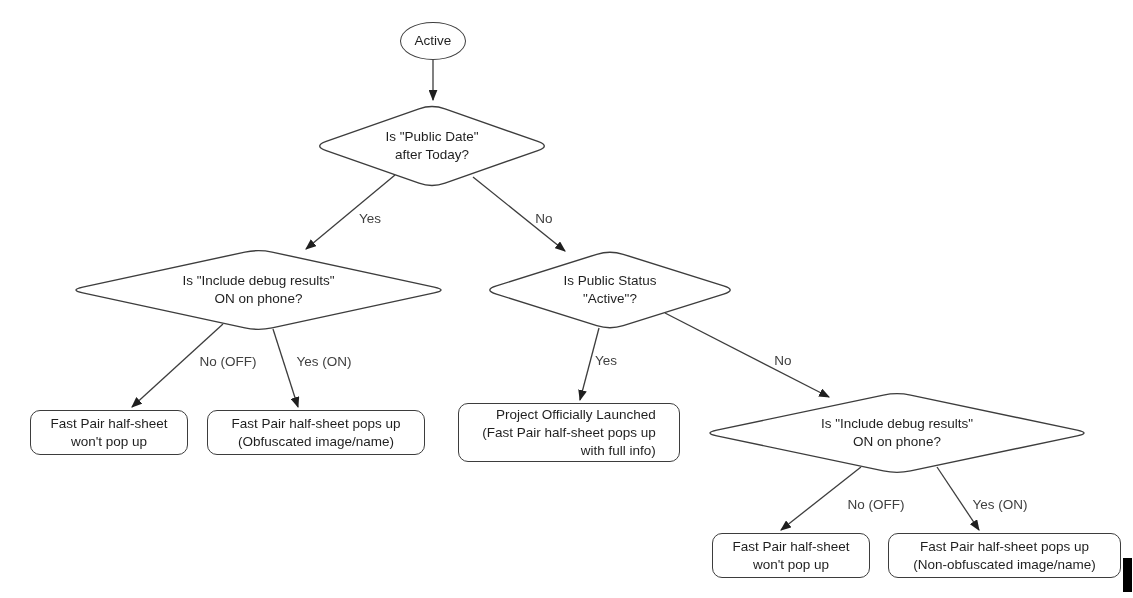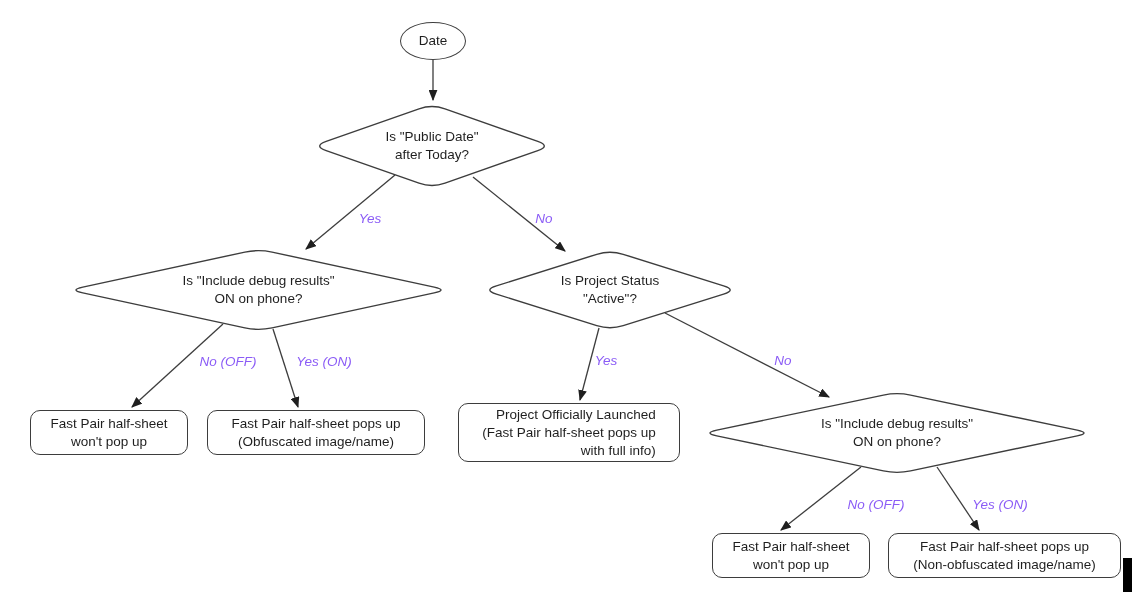--- a/index.html
+++ b/index.html
@@ -55,25 +55,24 @@
     width: 100%;
     height: 100%;
   }
   .diamond-label {
     position: relative;
     z-index: 2;
   }
   .edge-label {
     position: absolute;
     transform: translate(-50%, -50%);
-    color: #8b5cf6;
+    color: #404040;
     font-size: 13.5px;
     line-height: 16px;
     white-space: nowrap;
-    font-style: italic;
   }
   .caret-bar {
     position: absolute;
     background: #000000;
   }
 </style>
 </head>
 <body>
 
 <div id="canvas">
@@ -91,21 +90,21 @@
       <line x1="223" y1="324" x2="132" y2="407" marker-end="url(#arrow)"></line>
       <line x1="273" y1="329" x2="298" y2="407" marker-end="url(#arrow)"></line>
       <line x1="599" y1="328" x2="580" y2="400" marker-end="url(#arrow)"></line>
       <line x1="665" y1="313" x2="829" y2="397" marker-end="url(#arrow)"></line>
       <line x1="861" y1="467" x2="781" y2="530" marker-end="url(#arrow)"></line>
       <line x1="937" y1="467" x2="979" y2="530" marker-end="url(#arrow)"></line>
     </g>
   </svg>
 
   <div class="node node-ellipse" style="left:400px; top:22px; width:66px; height:38px;">
-    <span>Date</span>
+    <span>Active</span>
   </div>
 
   <div class="node node-diamond" style="left:312px; top:103px; width:240px; height:86px;">
     <svg class="diamond-svg" viewBox="0 0 240 86">
         <path class="diamond-path" fill="#ffffff" stroke="#3d3d3d" stroke-width="1.4" d="M 133.0 5.8 L 225.8 38.4 Q 238.8 43.0 225.8 47.6 L 133.0 80.2 Q 120.0 84.8 107.0 80.2 L 14.2 47.6 Q 1.2 43.0 14.2 38.4 L 107.0 5.8 Q 120.0 1.2 133.0 5.8 Z"></path>
       </svg>
     <span class="diamond-label">Is "Public Date"
 after Today?</span>
   </div>
 
@@ -114,21 +113,21 @@
         <path class="diamond-path" fill="#ffffff" stroke="#3d3d3d" stroke-width="1.4" d="M 204.1 4.1 L 366.2 39.1 Q 379.8 42.0 366.2 44.9 L 204.1 79.9 Q 190.5 82.8 176.9 79.9 L 14.8 44.9 Q 1.2 42.0 14.8 39.1 L 176.9 4.1 Q 190.5 1.2 204.1 4.1 Z"></path>
       </svg>
     <span class="diamond-label">Is "Include debug results"
 ON on phone?</span>
   </div>
 
   <div class="node node-diamond" style="left:482px; top:249px; width:256px; height:82px;">
     <svg class="diamond-svg" viewBox="0 0 256 82">
         <path class="diamond-path" fill="#ffffff" stroke="#3d3d3d" stroke-width="1.4" d="M 141.2 5.3 L 241.6 36.9 Q 254.8 41.0 241.6 45.1 L 141.2 76.7 Q 128.0 80.8 114.8 76.7 L 14.4 45.1 Q 1.2 41.0 14.4 36.9 L 114.8 5.3 Q 128.0 1.2 141.2 5.3 Z"></path>
       </svg>
-    <span class="diamond-label">Is Project Status
+    <span class="diamond-label">Is Public Status
 "Active"?</span>
   </div>
 
   <div class="node node-diamond" style="left:702px; top:391px; width:390px; height:84px;">
     <svg class="diamond-svg" viewBox="0 0 390 84">
         <path class="diamond-path" fill="#ffffff" stroke="#3d3d3d" stroke-width="1.4" d="M 208.6 4.1 L 375.2 39.1 Q 388.8 42.0 375.2 44.9 L 208.6 79.9 Q 195.0 82.8 181.4 79.9 L 14.8 44.9 Q 1.2 42.0 14.8 39.1 L 181.4 4.1 Q 195.0 1.2 208.6 4.1 Z"></path>
       </svg>
     <span class="diamond-label">Is "Include debug results"
 ON on phone?</span>
   </div>

